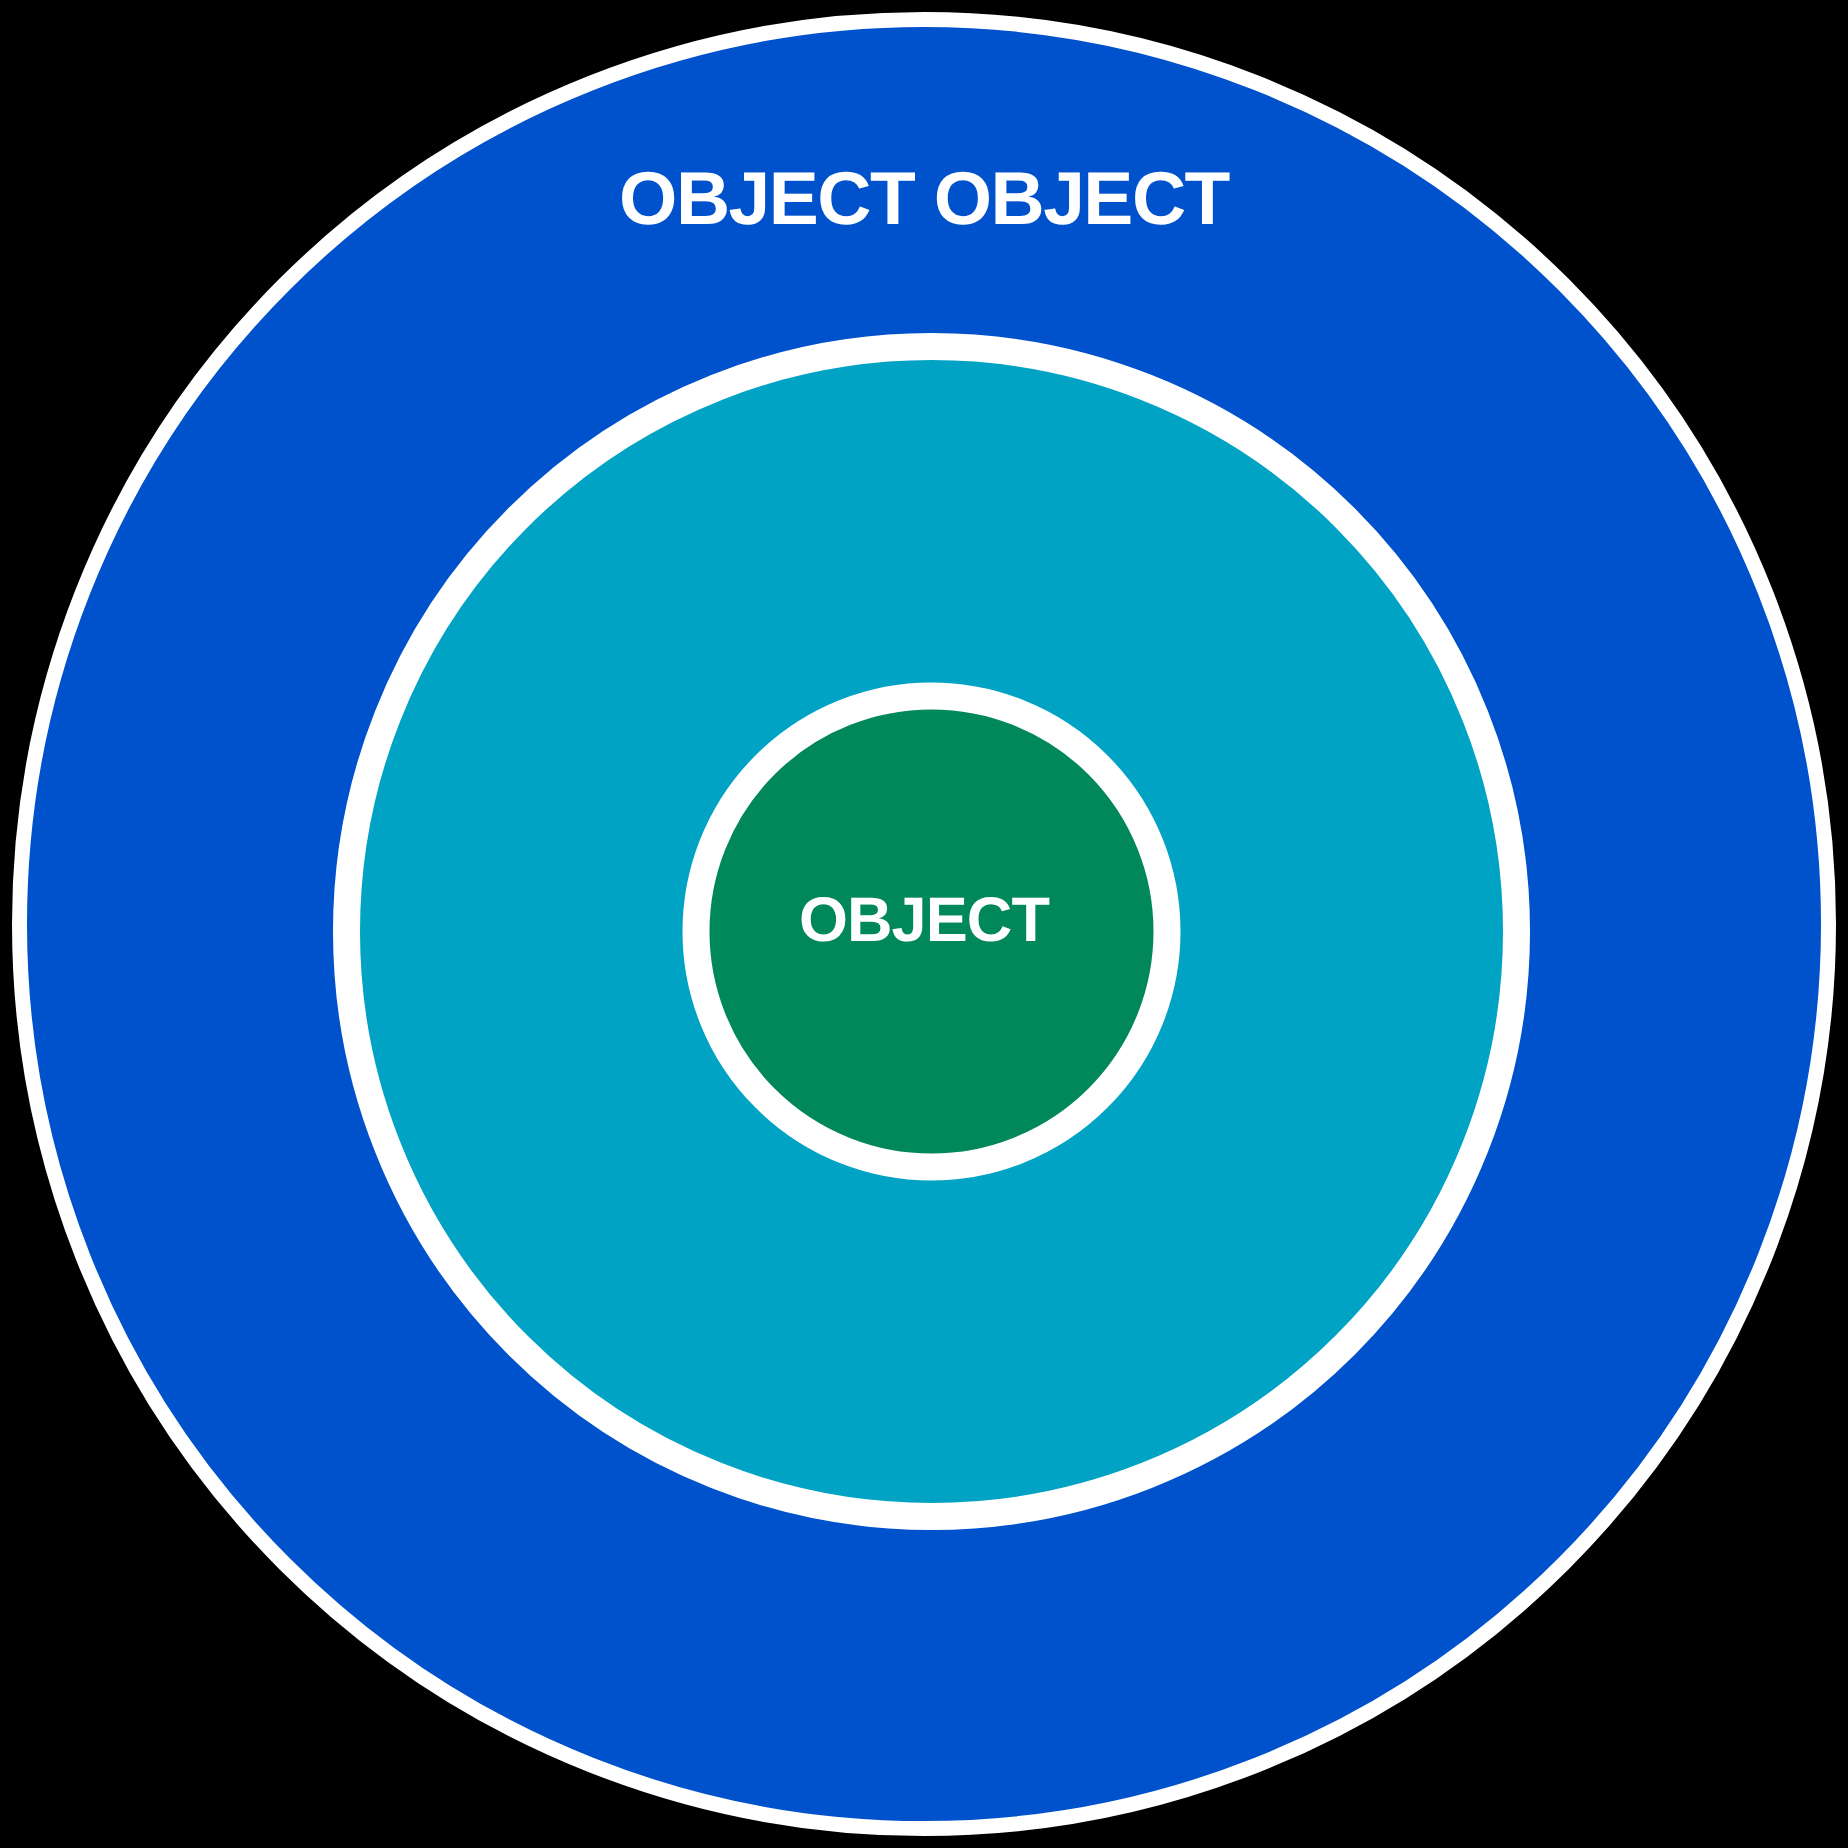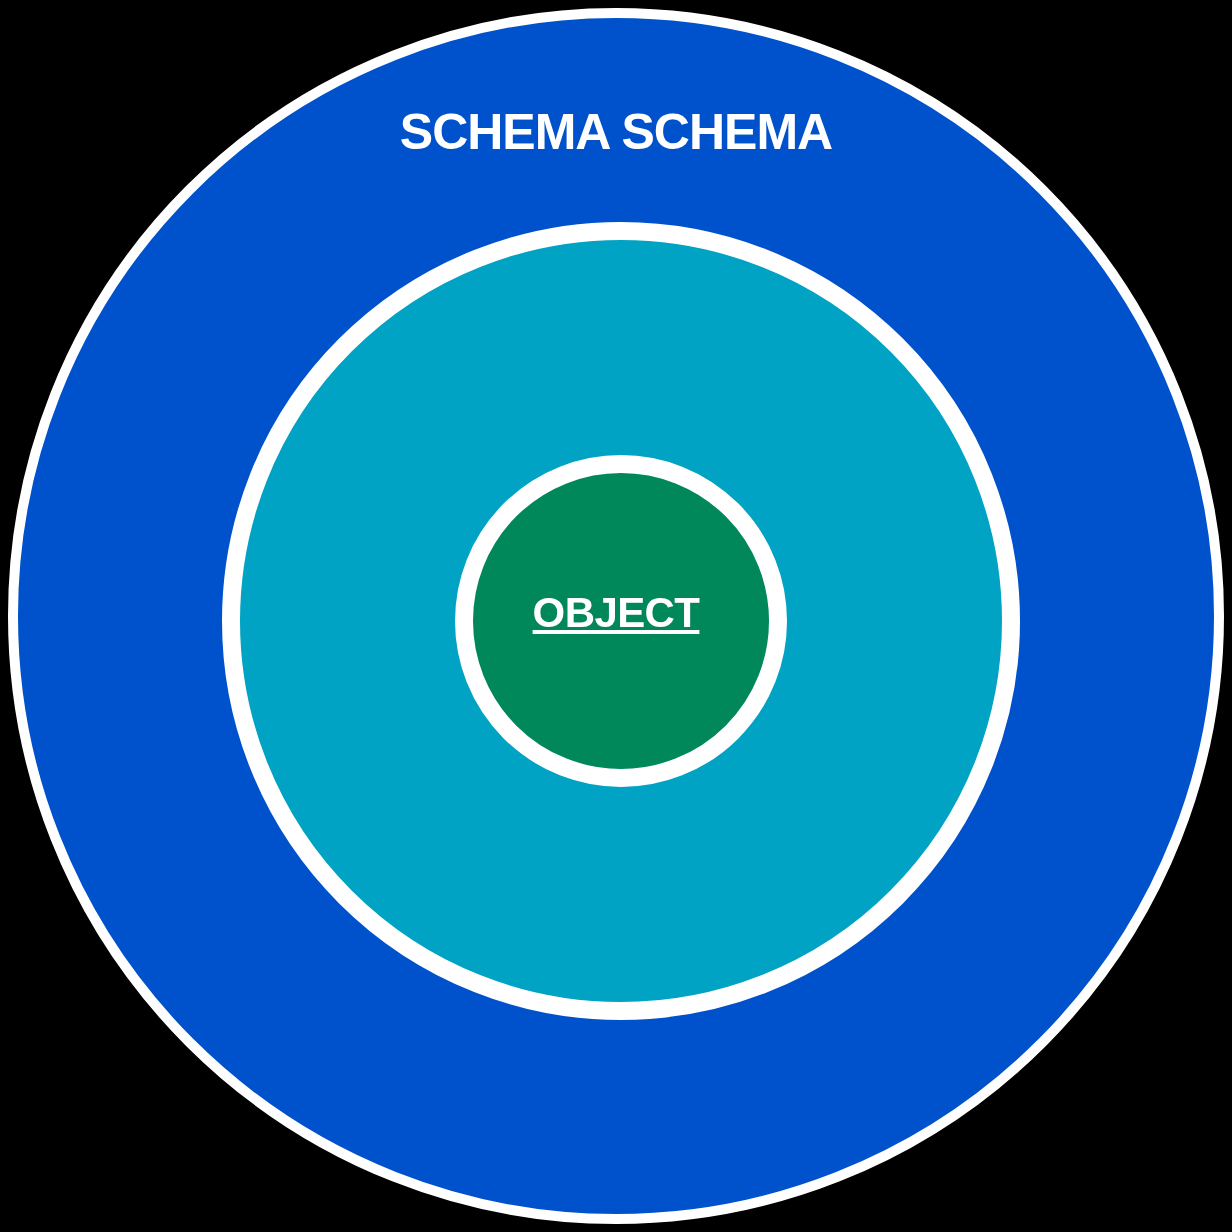--- a/index.html
+++ b/index.html
@@ -83,32 +83,31 @@
   #label-object-type {
     top: 347px;
     font-size: 45px;
     letter-spacing: -0.8px;
   }
 
   #label-object {
     top: 592px;
     font-size: 42px;
     letter-spacing: -0.6px;
-    text-decoration: underline;
   }
 </style>
 </head>
 <body style="background: rgb(0, 0, 0);">
 
 <div id="diagram-stage" style="background: rgb(0, 0, 0);">
 
   <div class="ring" id="ring-object-schema" style="background: rgb(0, 82, 204); border-color: rgb(255, 255, 255);"></div>
 
   <div class="ring" id="ring-object-type" style="background: rgb(0, 163, 196); border-color: rgb(255, 255, 255);"></div>
 
   <div class="ring" id="ring-object" style="background: rgb(0, 135, 90); border-color: rgb(255, 255, 255);"></div>
 
-  <div class="ring-label" id="label-object-schema" style="color: rgb(255, 255, 255);">SCHEMA SCHEMA</div>
+  <div class="ring-label" id="label-object-schema" style="color: rgb(255, 255, 255);">OBJECT OBJECT</div>
 
 
   <div class="ring-label" id="label-object" style="color: rgb(255, 255, 255);">OBJECT</div>
 
 </div>
 
 </body></html>

